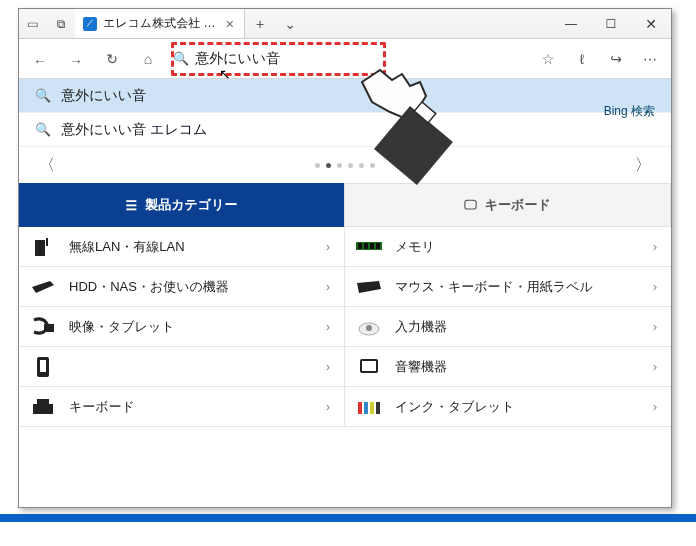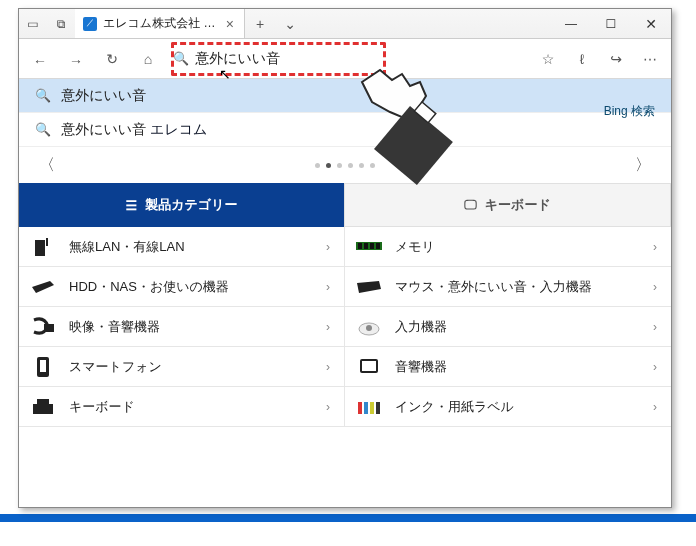--- a/index.html
+++ b/index.html
@@ -148,31 +148,30 @@
           <span>HDD・NAS・お使いの機器</span>
           <span class="cat-chev">›</span>
         </div>
         <div class="cat-row">
           <span class="cat-ic">
             <svg width="26" height="22">
               <path d="M4 4 Q14 0 18 10 Q14 20 4 16" fill="none" stroke="#222" stroke-width="3"></path>
               <rect x="14" y="8" width="10" height="8" fill="#222"></rect>
             </svg>
           </span>
-          <span>映像・音響機器</span>
+          <span>映像・タブレット</span>
           <span class="cat-chev">›</span>
         </div>
         <div class="cat-row">
           <span class="cat-ic">
             <svg width="20" height="24">
               <rect x="4" y="2" width="12" height="20" rx="2" fill="#222"></rect>
               <rect x="7" y="5" width="6" height="12" fill="#fff"></rect>
             </svg>
           </span>
-          <span>スマートフォン</span>
           <span class="cat-chev">›</span>
         </div>
         <div class="cat-row">
           <span class="cat-ic">
             <svg width="26" height="22">
               <rect x="3" y="8" width="20" height="10" fill="#222"></rect>
               <rect x="7" y="3" width="12" height="6" fill="#222"></rect>
             </svg>
           </span>
           <span>キーボード</span>
@@ -192,21 +191,21 @@
           </span>
           <span>メモリ</span>
           <span class="cat-chev">›</span>
         </div>
         <div class="cat-row">
           <span class="cat-ic">
             <svg width="28" height="16">
               <path d="M2 4 L24 2 L26 10 L4 14 Z" fill="#222"></path>
             </svg>
           </span>
-          <span>マウス・意外にいい音・入力機器</span>
+          <span>マウス・キーボード・用紙ラベル</span>
           <span class="cat-chev">›</span>
         </div>
         <div class="cat-row">
           <span class="cat-ic">
             <svg width="24" height="20">
               <ellipse cx="12" cy="12" rx="10" ry="6" fill="#eee" stroke="#aaa"></ellipse>
               <circle cx="12" cy="11" r="3" fill="#888"></circle>
             </svg>
           </span>
           <span>入力機器</span>
@@ -224,21 +223,21 @@
         </div>
         <div class="cat-row">
           <span class="cat-ic">
             <svg width="26" height="18">
               <rect x="2" y="4" width="4" height="12" fill="#d33"></rect>
               <rect x="8" y="4" width="4" height="12" fill="#38c"></rect>
               <rect x="14" y="4" width="4" height="12" fill="#cc3"></rect>
               <rect x="20" y="4" width="4" height="12" fill="#333"></rect>
             </svg>
           </span>
-          <span>インク・用紙ラベル</span>
+          <span>インク・タブレット</span>
           <span class="cat-chev">›</span>
         </div>
       </div>
   </div>
 </div>
 
 <svg class="hand" viewBox="0 0 140 140">
   <g>
     <path d="M 30 20 L 48 8 L 60 18 L 70 12 L 78 24 L 88 20 L 94 34 L 84 50 L 72 56 L 58 50 L 40 40 Z" fill="#fefefe" stroke="#2a2a2a" stroke-width="2"></path>
     <rect x="78" y="44" width="56" height="56" fill="#363636" transform="rotate(40 78 44)"></rect>

